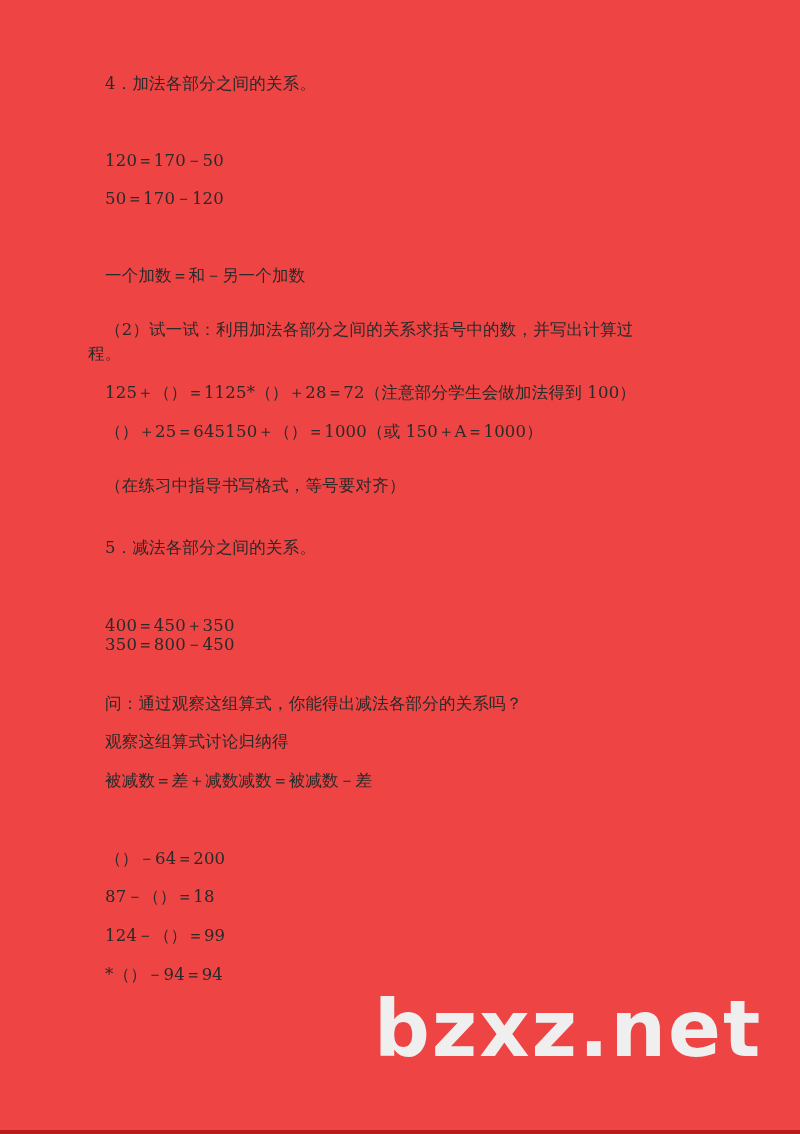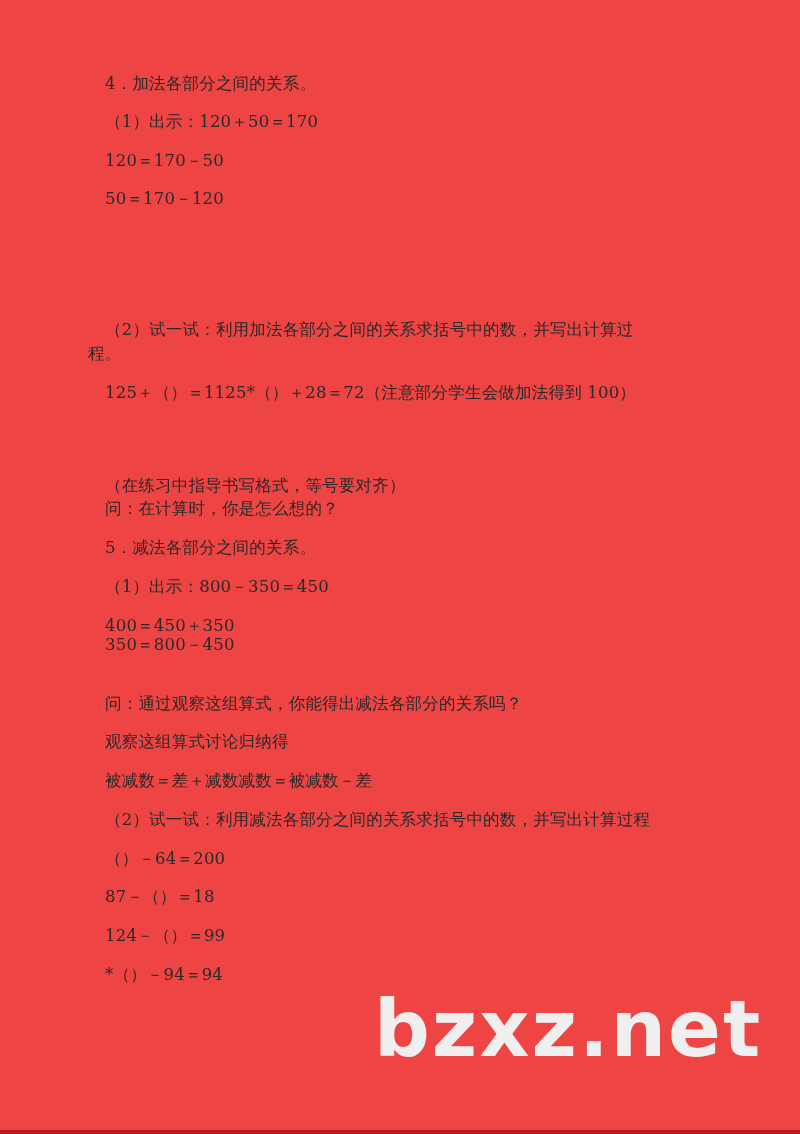--- a/index.html
+++ b/index.html
@@ -49,35 +49,33 @@
       color: #efefef;
       line-height: 1;
       user-select: none;
     }
   </style>
 </head>
 <body>
 
 <div class="page">
   <div class="line" style="top:73px">4．加法各部分之间的关系。</div>
-  <div class="line" style="top:111px">（1）出示：120＋50＝170</div>
   <div class="line" style="top:150px">120＝170－50</div>
   <div class="line" style="top:188px">50＝170－120</div>
+  <div class="line" style="top:265px">一个加数＝和－另一个加数</div>
   <div class="line" style="top:319px">（2）试一试：利用加法各部分之间的关系求括号中的数，并写出计算过</div>
   <div class="line hang" style="top:343px">程。</div>
   <div class="line" style="top:382px">125＋（）＝1125*（）＋28＝72（注意部分学生会做加法得到 100）</div>
+  <div class="line" style="top:421px">（）＋25＝645150＋（）＝1000（或 150＋A＝1000）</div>
   <div class="line" style="top:475px">（在练习中指导书写格式，等号要对齐）</div>
-  <div class="line" style="top:498px">问：在计算时，你是怎么想的？</div>
   <div class="line" style="top:537px">5．减法各部分之间的关系。</div>
-  <div class="line" style="top:576px">（1）出示：800－350＝450</div>
   <div class="line" style="top:615px">400＝450＋350</div>
   <div class="line" style="top:634px">350＝800－450</div>
   <div class="line" style="top:693px">问：通过观察这组算式，你能得出减法各部分的关系吗？</div>
   <div class="line" style="top:731px">观察这组算式讨论归纳得</div>
   <div class="line" style="top:770px">被减数＝差＋减数减数＝被减数－差</div>
-  <div class="line" style="top:809px">（2）试一试：利用减法各部分之间的关系求括号中的数，并写出计算过程</div>
   <div class="line" style="top:848px">（）－64＝200</div>
   <div class="line" style="top:886px">87－（）＝18</div>
   <div class="line" style="top:925px">124－（）＝99</div>
   <div class="line" style="top:964px">*（）－94＝94</div>
 
   <div class="watermark">bzxz.net</div>
 </div>
 
 </body></html>

